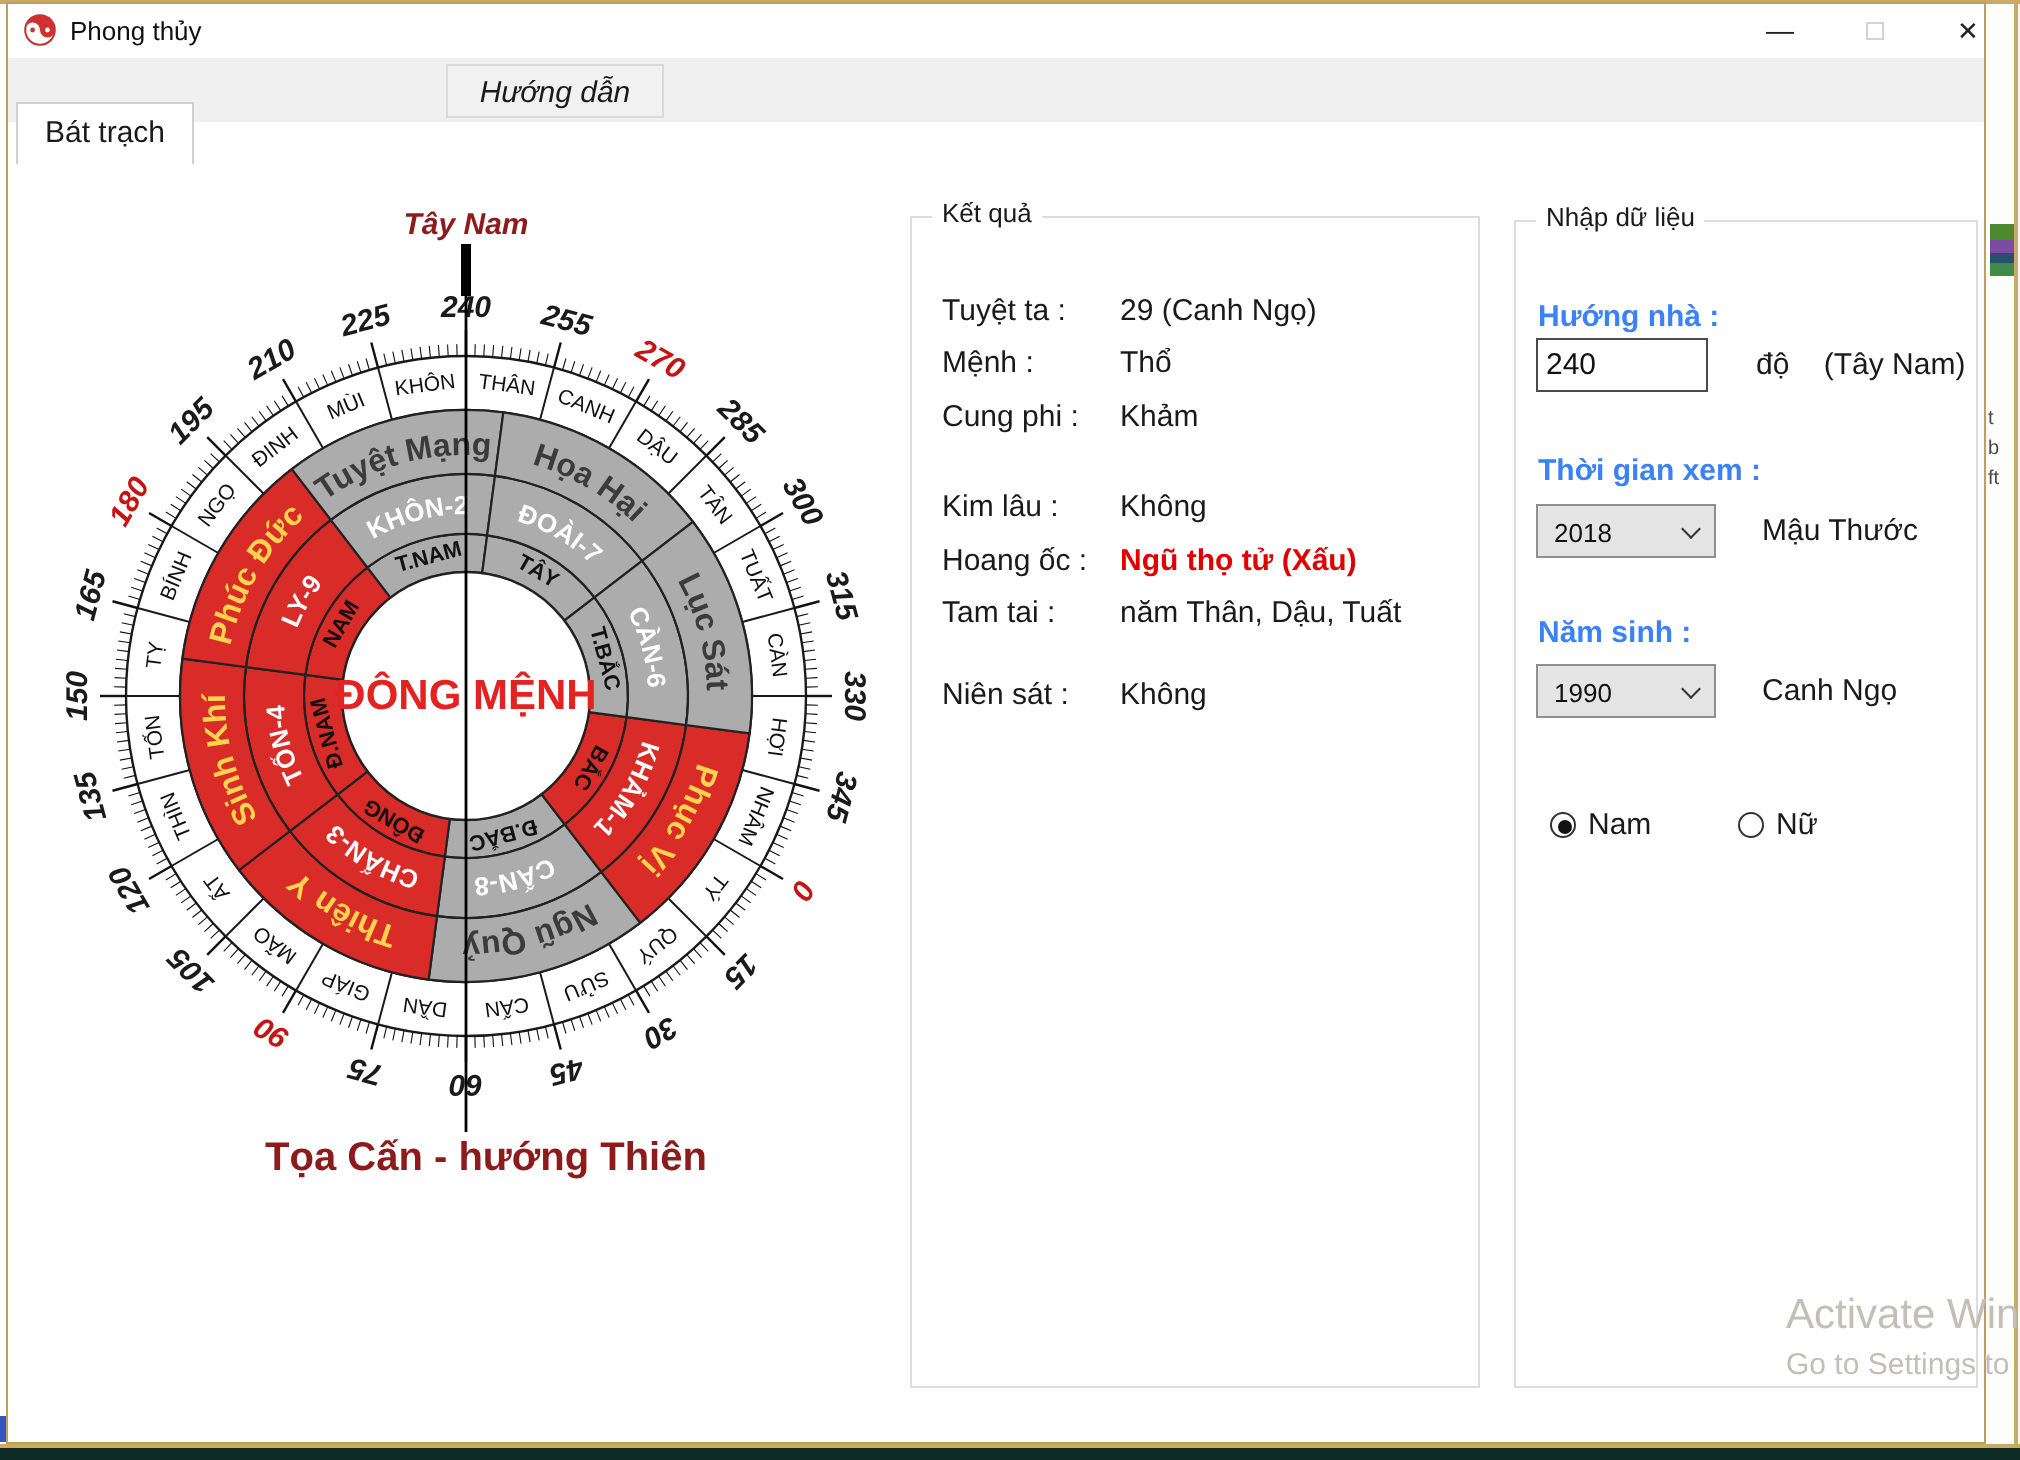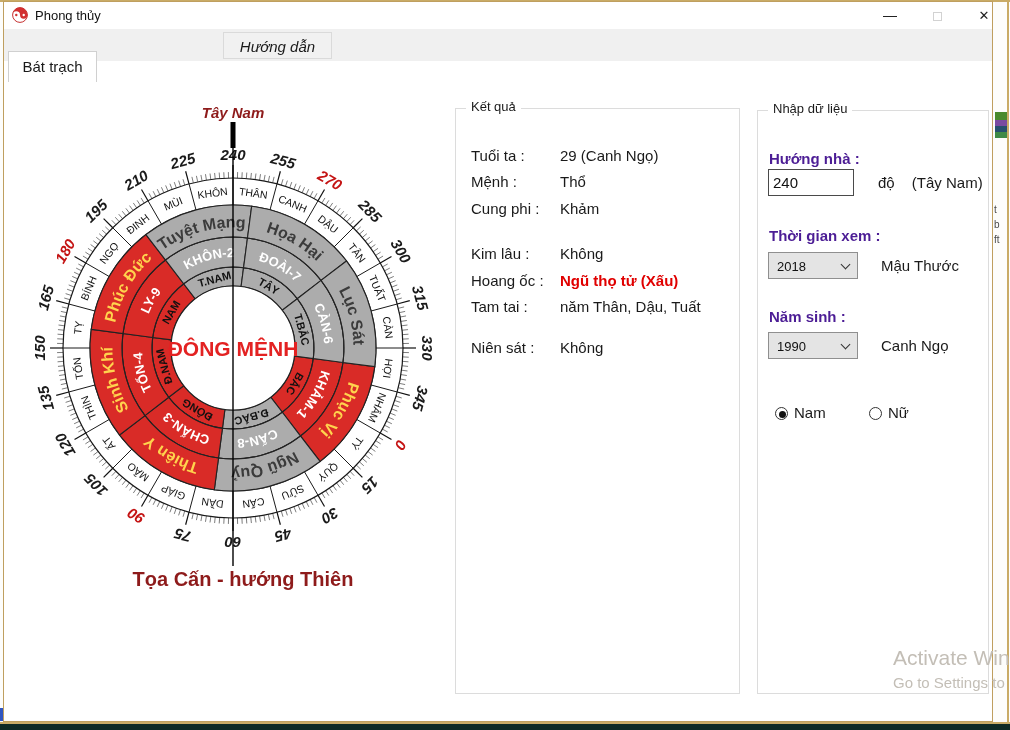--- a/index.html
+++ b/index.html
@@ -52,21 +52,21 @@
   .gbox .legend { position:absolute; top:-10px; left:10px; background:#fff;
     padding:0 5px; font-size:13px; color:#1a1a1a; }
   .gb-results { left:451px; top:106px; width:285px; height:586px; }
   .gb-inputs  { left:753px; top:108px; width:232px; height:584px; }
 
   .r-row { position:absolute; left:0; width:100%; height:22px; font-size:15px; color:#1a1a1a; }
   .r-label { position:absolute; left:15px; }
   .r-value { position:absolute; left:104px; white-space:nowrap; }
   .r-value.hl { color:#e00000; font-weight:bold; }
 
-  .in-label { position:absolute; left:11px; font-size:15px; font-weight:bold; color:#4c1d95; }
+  .in-label { position:absolute; left:11px; font-size:15px; font-weight:bold; color:#3b82f6; }
   .deg-input { position:absolute; left:10px; width:86px; height:27px; border:1px solid #4a4a4a;
     font-size:15px; padding-left:4px; font-family:inherit; color:#111; background:#fff; }
   .unit-line { position:absolute; left:120px; font-size:15px; color:#1a1a1a; white-space:nowrap; }
   .unit-line .nt { margin-left:13px; }
   .combo { position:absolute; left:10px; width:90px; height:27px; background:#e4e4e4;
     border:1px solid #8f8f8f; }
   .combo .cval { position:absolute; left:8px; top:6px; font-size:13px; color:#111; }
   .combo .chev { position:absolute; right:8px; top:8px; width:7px; height:7px;
     border-right:1.6px solid #333; border-bottom:1.6px solid #333; transform:rotate(45deg); }
   .note { position:absolute; left:123px; font-size:15px; color:#1a1a1a; white-space:nowrap; }
@@ -516,21 +516,21 @@
           <line x1="225" y1="35" x2="225" y2="471" stroke="#000" stroke-width="1.4"></line>
           <rect x="222.5" y="27" width="5" height="26" fill="#000"></rect>
         </g>
       </svg>
   </div>
   <div class="caption" style="color: rgb(142, 27, 27);">Tọa Cấn - hướng Thiên</div>
 
   <div class="gbox gb-results">
     <span class="legend">Kết quả</span>
     <div class="r-row" style="top:38px">
-      <span class="r-label">Tuổi ta :</span>
+      <span class="r-label">Tuyệt ta :</span>
       <span class="r-value">29 (Canh Ngọ)</span>
     </div>
     <div class="r-row" style="top:64px">
       <span class="r-label">Mệnh :</span>
       <span class="r-value">Thổ</span>
     </div>
     <div class="r-row" style="top:91px">
       <span class="r-label">Cung phi :</span>
       <span class="r-value">Khảm</span>
     </div>

